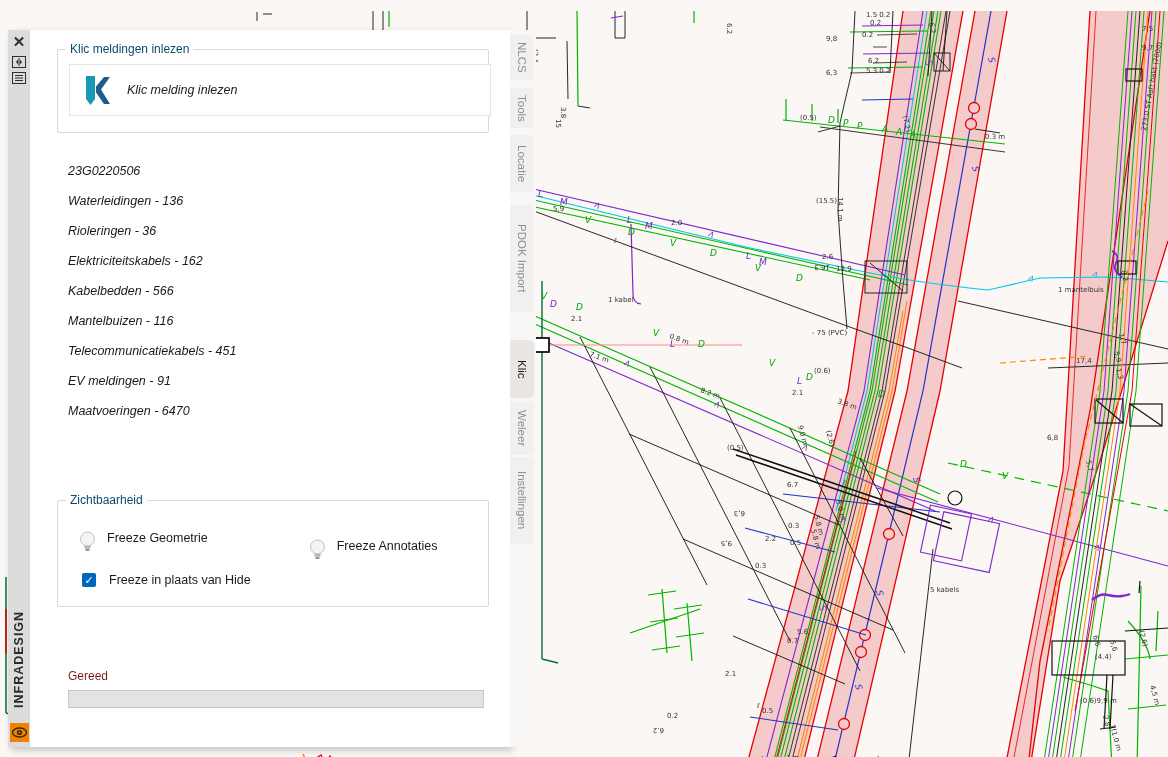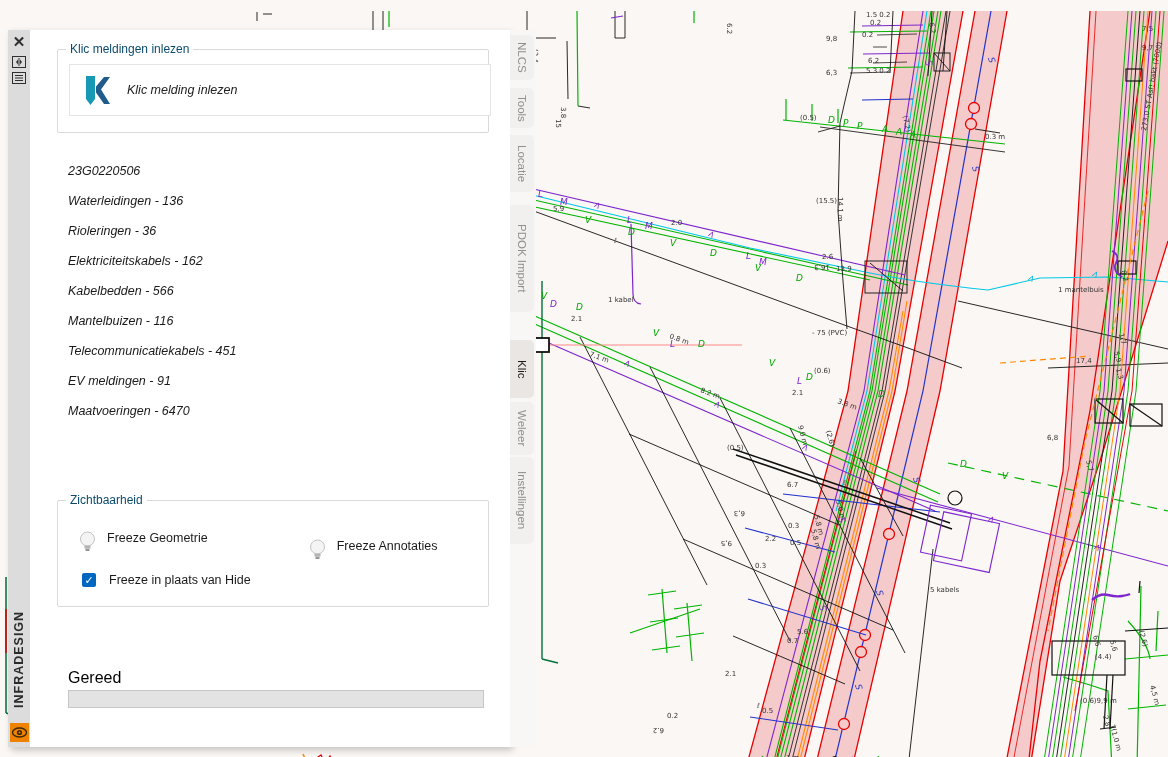--- a/index.html
+++ b/index.html
@@ -32,21 +32,21 @@
   #group-vis{left:49px;top:470px;width:430px;height:105px;}
   .bulb-row{position:absolute;left:22px;top:22px;right:10px;display:flex;align-items:center;}
   .bulb-btn{display:flex;align-items:flex-start;gap:12px;cursor:pointer;}
   .bulb-btn span{font-size:12.5px;color:#1a1a1a;}
   .bulb-btn.second{margin-left:102px;margin-top:16px;}
   .cb-row{position:absolute;left:24px;top:72px;display:flex;align-items:center;gap:13px;cursor:pointer;}
   .checkbox{width:14px;height:14px;background:#0067c0;border-radius:2px;color:#fff;font-size:11px;
             line-height:14px;text-align:center;}
   .checkbox.checked::after{content:"✓";}
   .cb-row span{font-size:12.5px;color:#1a1a1a;}
-  #status-label{position:absolute;left:60px;top:639px;font-size:16px;color:#000000;}
+  #status-label{position:absolute;left:60px;top:639px;font-size:12px;color:#7f1d1d;}
   #progress{position:absolute;left:60px;top:660px;width:414px;height:16px;background:#e3e3e3;
             border:1px solid #c6c6c6;}
   #progress .fill{height:100%;background:#06b025;width:0;}
   
   #tabstrip{position:absolute;left:510px;top:30px;width:26px;height:717px;background:#f8f7f6;}
   .vtab{width:24px;margin-left:0;border-radius:0 5px 5px 0;background:#f2f0ef;color:#8f8f8f;
         display:flex;align-items:center;justify-content:center;writing-mode:vertical-rl;
         font-size:11.5px;cursor:pointer;}
   .vtab.selected{background:#e9e6e3;color:#1b1b1b;}
   .t0{margin-top:5px;height:45px;} .t1{margin-top:8px;height:40px;} .t2{margin-top:7px;height:57px;}

